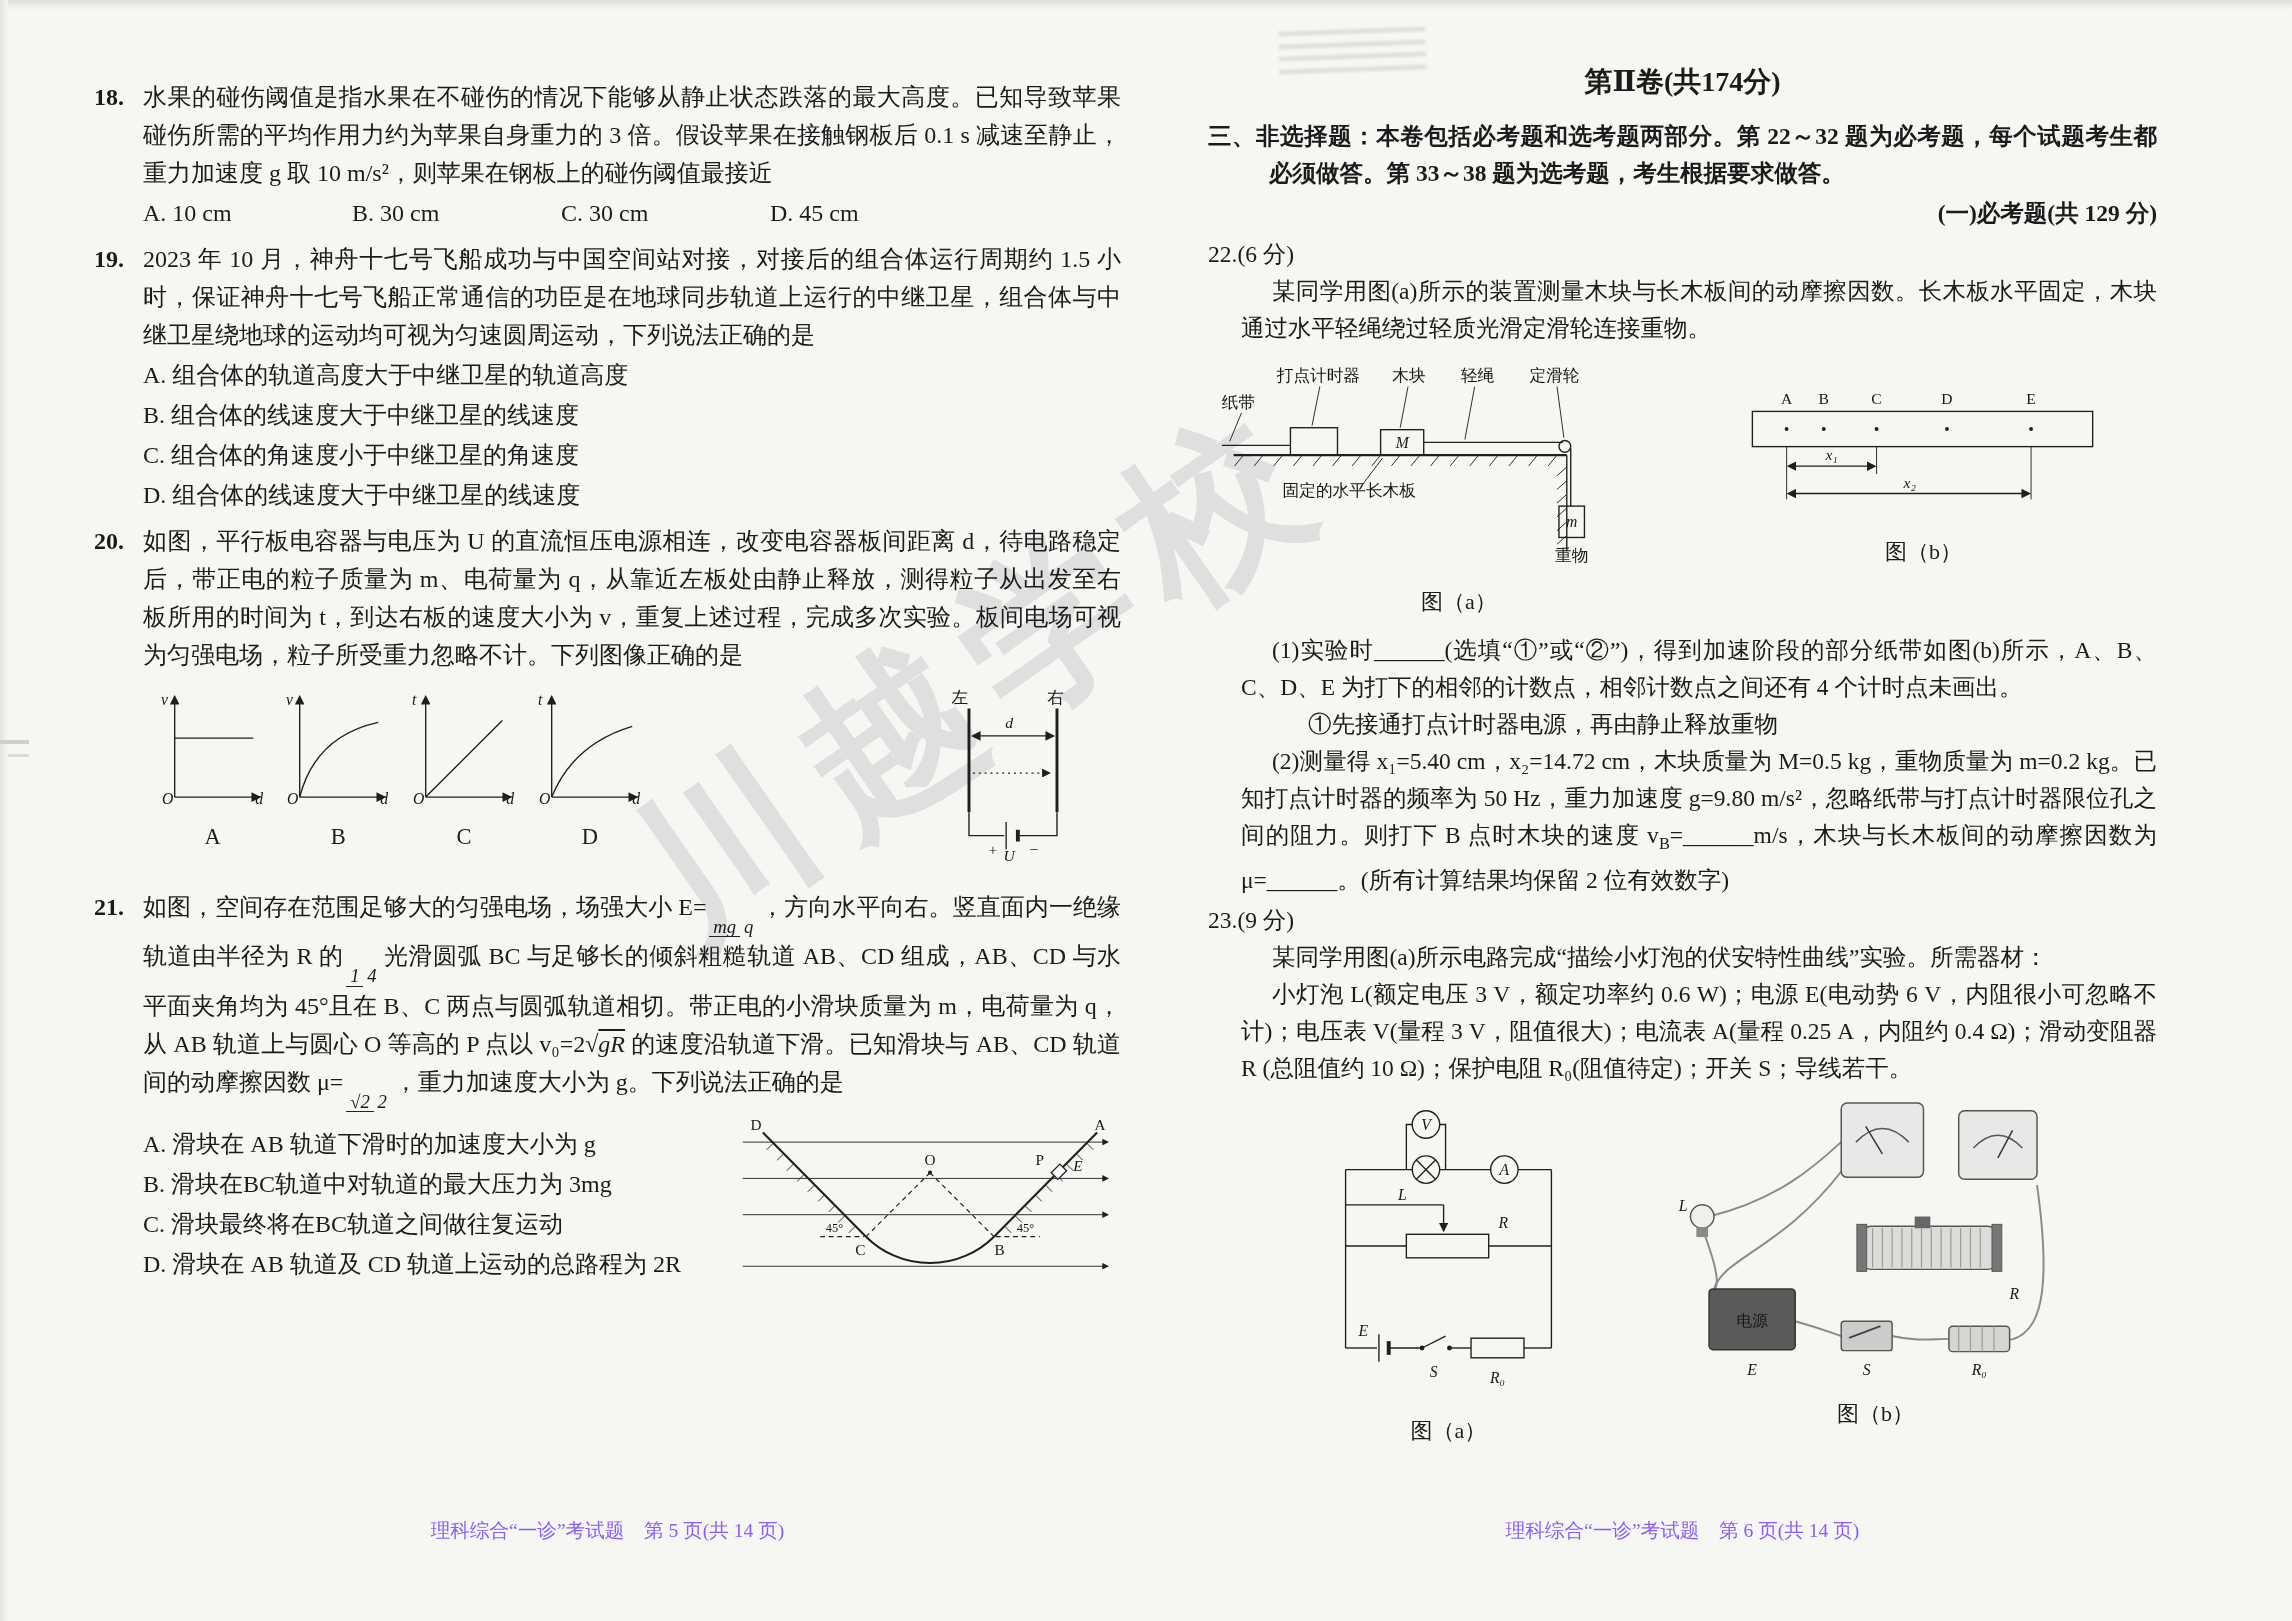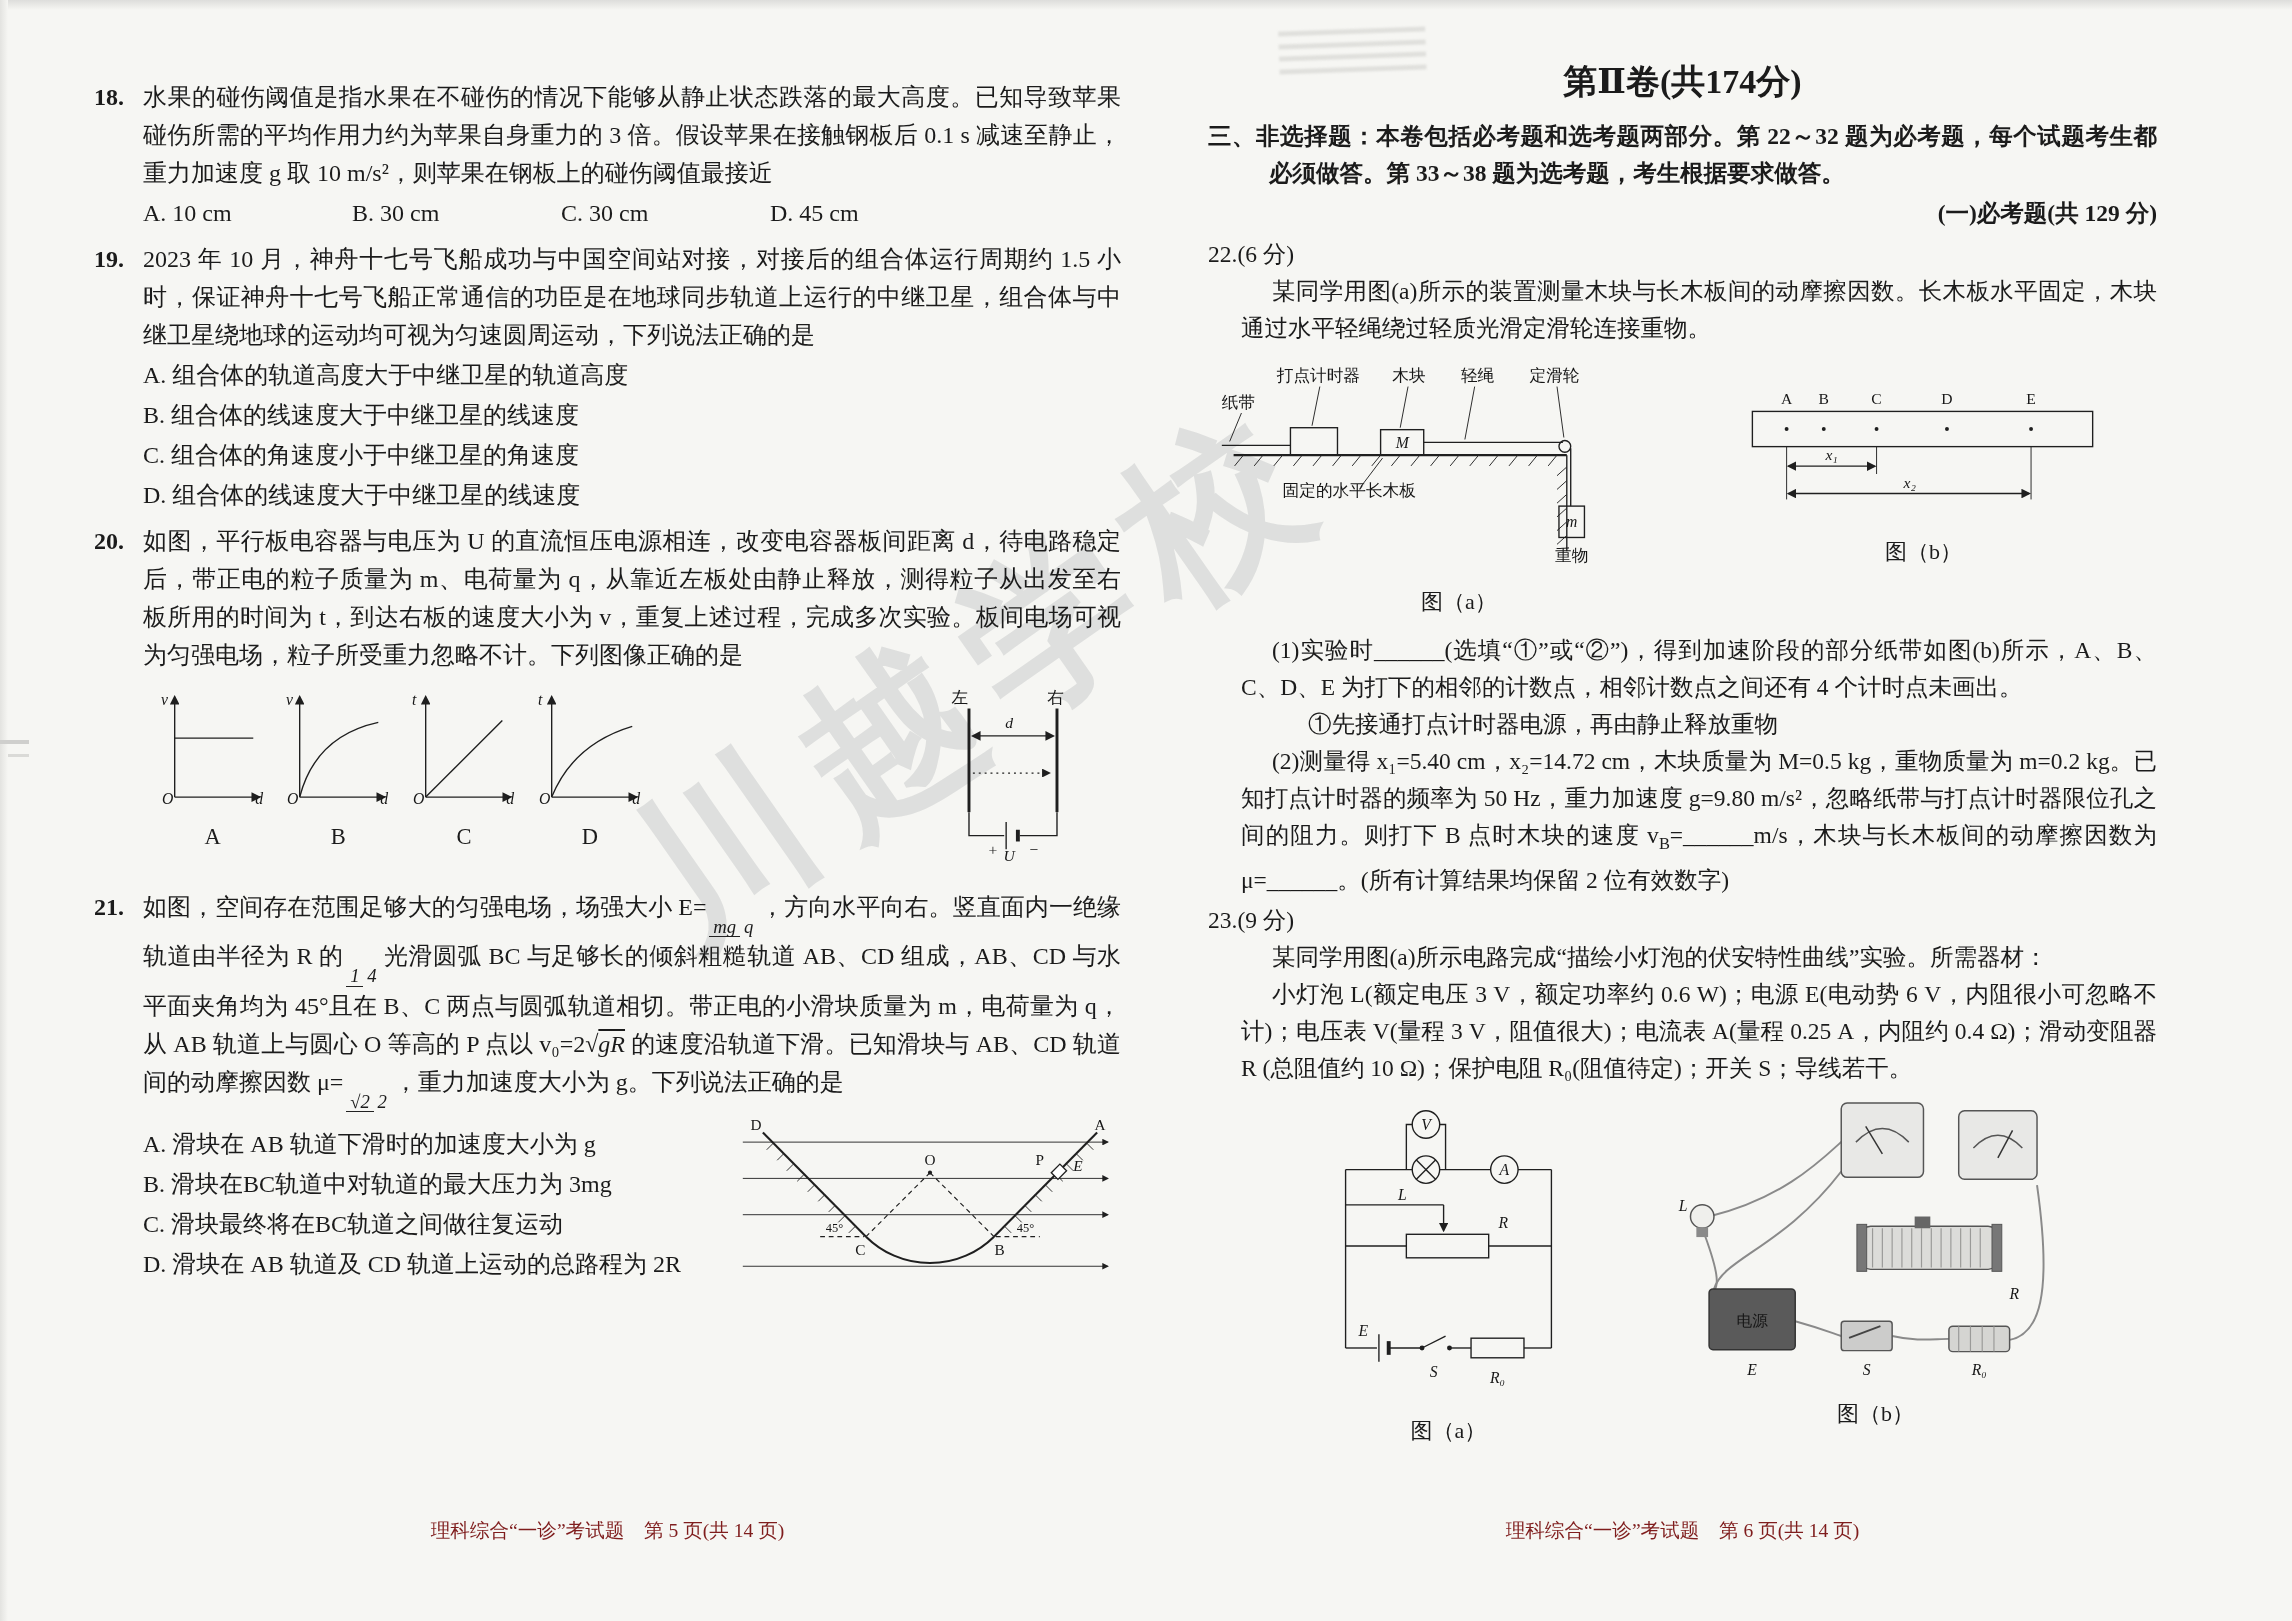--- a/index.html
+++ b/index.html
@@ -35,31 +35,31 @@
   .figrow20{display:flex;align-items:flex-start;gap:13.7px;margin:13.7px 0 5.9px 13.7px;}
   .graph{width:112px;}
   .gletter{text-align:center;font-size:22.5px;margin-top:2px;}
   .capfig{margin-left:auto;margin-right:7.8px;}
   .row21{display:flex;gap:8px;align-items:center;margin-top:3px;}
   .row21 .opts{flex:1;}
   .frac{display:inline-flex;flex-direction:row;text-align:left;vertical-align:-0.95em;line-height:1.05;font-size:0.78em;font-style:italic;margin:0 2.9px;}
   .frac .fn{border-bottom:1.5px solid #222;padding:0 3.9px;}
   .frac .fd{padding:0 3.9px;}
   .ovl{text-decoration:overline;font-style:italic;}
-  .ptitle{text-align:center;font-size:34px;font-weight:bold;margin-bottom:17.6px;}
+  .ptitle{text-align:center;font-size:28px;font-weight:bold;margin-bottom:17.6px;}
   .sechang{font-weight:bold;padding-left:61px;text-indent:-61px;text-align:justify;margin-bottom:3.9px;}
   .bold{font-weight:bold;text-align:right;}
   .ind1{padding-left:33px;text-indent:31px;text-align:justify;}
   .circ{padding-left:100px;}
   .numline{margin-top:3.9px;}
   .figrow22{display:flex;gap:43px;margin:9.8px 0 11.8px 5.9px;align-items:flex-start;}
   .figrow23{display:flex;gap:84px;margin:13.7px 0 0 108px;align-items:flex-start;}
   .figcap{text-align:center;font-size:22px;margin-top:3.9px;}
   .figb22{margin-top:29px;}
-  .foot{position:absolute;top:1517px;text-align:center;font-size:19.6px;color:#7f1d1d;}
+  .foot{position:absolute;top:1517px;text-align:center;font-size:19.6px;color:#8b5cf6;}
   #footL{left:94px;width:1027px;}
   #footR{left:1208px;width:949px;}
   sub{font-size:0.7em;}
   
   svg .s{stroke:#1f1f1f;stroke-width:1.4;fill:none;}
   svg .s2{stroke:#1f1f1f;stroke-width:2.2;fill:none;}
   svg .s3{stroke:#1f1f1f;stroke-width:3;fill:none;}
   svg .thin{stroke:#2a2a2a;stroke-width:1;fill:none;}
   svg .dash{stroke:#1f1f1f;stroke-width:1.2;fill:none;stroke-dasharray:5 4;}
   svg .dot{stroke:#1f1f1f;stroke-width:1.3;fill:none;stroke-dasharray:2 4;}

